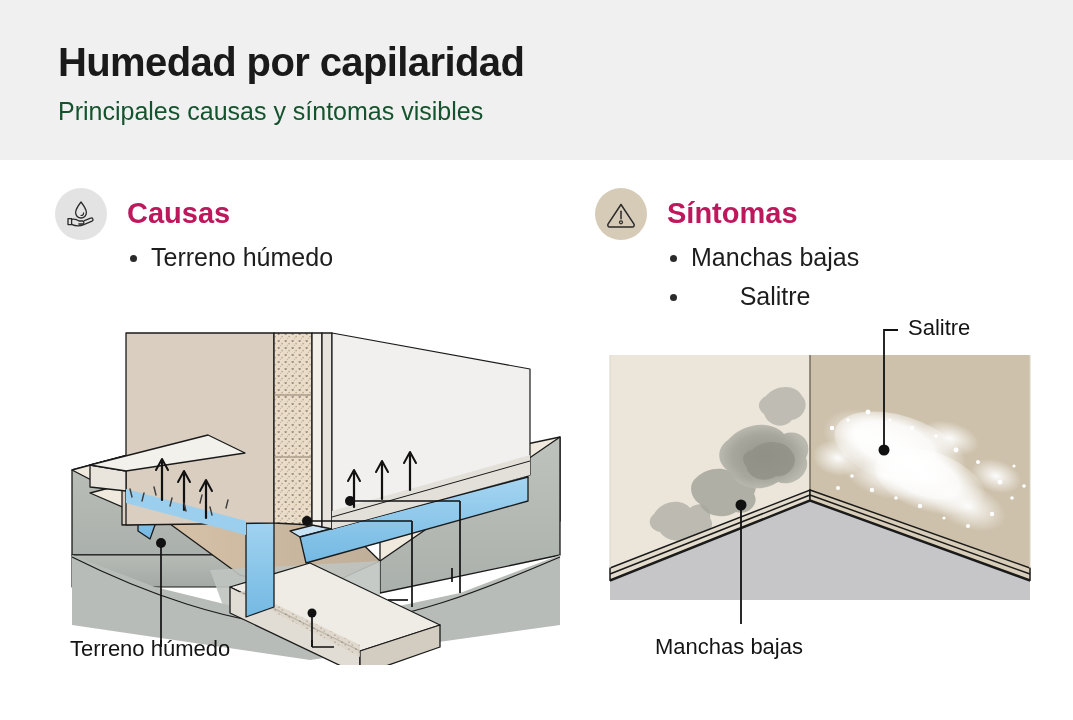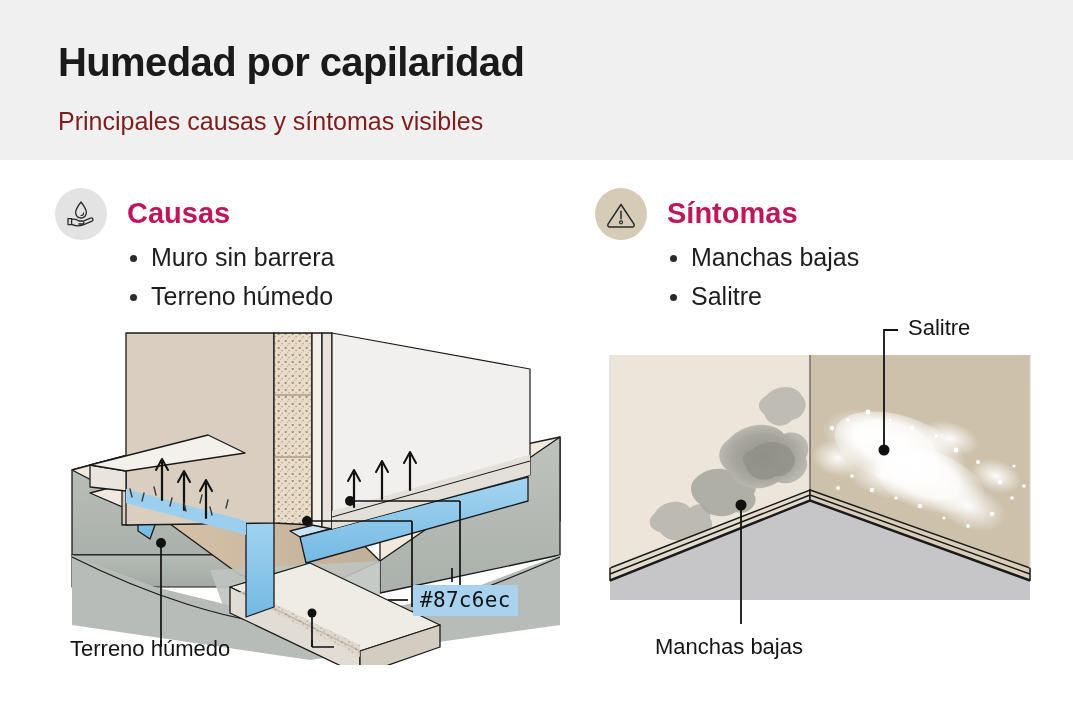--- a/index.html
+++ b/index.html
@@ -7,20 +7,21 @@
   html, body {
     width: 1073px; height: 720px;
     background: #ffffff;
     font-family: "Liberation Sans", "DejaVu Sans", sans-serif;
     overflow: hidden;
   }
   #page {
     position: relative;
     width: 1073px; height: 534px;
     background: #ffffff;
+    text-align: center;
   }
 
   
   .header-band {
     position: absolute;
     left: 0; top: 0;
     width: 1073px; height: 160px;
     background: #f0f0f0;
   }
   .title {
@@ -30,23 +31,22 @@
     font-weight: 700;
     letter-spacing: -0.6px;
     color: #1a1a1a;
     white-space: nowrap;
   }
   .subtitle {
     position: absolute;
     left: 58px; top: 97px;
     font-size: 25px;
     font-weight: 400;
-    color: #7f1d1d;
-    white-space: nowrap;
-    margin-top: 10px;
+    color: #14532d;
+    white-space: nowrap;
   }
 
   
   .section { position: absolute; }
   .sec-causas  { left: 55px;  top: 188px; }
   .sec-sintomas{ left: 595px; top: 188px; }
 
   .sec-icon {
     position: absolute;
     left: 0; top: 0;
@@ -126,21 +126,20 @@
       <svg width="34" height="34" viewBox="0 0 34 34" aria-hidden="true">
         <path d="M17 5 C17 5 11.6 12 11.6 15.6 A5.4 5.4 0 0 0 22.4 15.6 C22.4 12 17 5 17 5 Z" fill="none" stroke="#2a2a2a" stroke-width="1.3" stroke-linejoin="round"></path>
         <path d="M19.6 15.9 a2.6 2.6 0 0 1 -2.6 2.6" fill="none" stroke="#2a2a2a" stroke-width="1.1" stroke-linecap="round"></path>
         <path d="M4 21.6 h3.6 v6.0 h-3.6 z" fill="none" stroke="#2a2a2a" stroke-width="1.3" stroke-linejoin="round"></path>
         <path d="M7.6 22.4 c2.6 -0.6 5.4 0.2 7.4 1.6 h3.4 a1.5 1.5 0 0 1 0 3 h-3.6" fill="none" stroke="#2a2a2a" stroke-width="1.3" stroke-linecap="round" stroke-linejoin="round"></path>
         <path d="M7.6 27.3 c3.8 1.8 8.4 1.9 12.2 0.3 l8.2 -3.4 a1.7 1.7 0 0 0 -1.4 -3.1 l-6.2 2.5" fill="none" stroke="#2a2a2a" stroke-width="1.3" stroke-linecap="round" stroke-linejoin="round"></path>
       </svg>
     </div>
     <div class="sec-title">Causas</div>
     <ul class="bullets">
-      <li>Muro sin barrera</li>
       <li>Terreno húmedo</li>
     </ul>
   </div>
 
   <div class="section sec-sintomas">
     <div class="sec-icon icon-sintomas">
       <svg width="34" height="34" viewBox="0 0 34 34" aria-hidden="true">
         <path d="M17 7.5 L30 27.2 a1.9 1.9 0 0 1 -1.7 2.8 H5.7 A1.9 1.9 0 0 1 4 27.2 Z" fill="none" stroke="#2a2a2a" stroke-width="1.5" stroke-linejoin="round"></path>
         <path d="M17 14.2 v7.6" fill="none" stroke="#2a2a2a" stroke-width="1.5" stroke-linecap="round"></path>
         <circle cx="17" cy="25.3" r="1.5" fill="none" stroke="#2a2a2a" stroke-width="1.2"></circle>
@@ -294,21 +293,20 @@
       <path d="M161,647 L161,640"></path>
 
       <path d="M312,647 L312,640 M312,647 L334,647"></path>
 
       <path d="M388,600 L408,600"></path>
       <path d="M452,582 L452,568"></path>
     </g>
   </svg>
 
   <div class="callout-text" style="left:70px; top:636px;">Terreno húmedo</div>
-  <div class="hex-chip">#87c6ec</div>
 
   <div class="illus illus-right">
     <svg width="440" height="375" viewBox="0 0 440 375" aria-hidden="true">
       <defs>
         <radialGradient id="stainA" cx="50%" cy="50%" r="50%">
           <stop offset="0%" stop-color="#8f8f86"></stop>
           <stop offset="70%" stop-color="#a3a399"></stop>
           <stop offset="100%" stop-color="#b8b7ad"></stop>
         </radialGradient>
         <radialGradient id="effl" cx="45%" cy="45%" r="55%">

